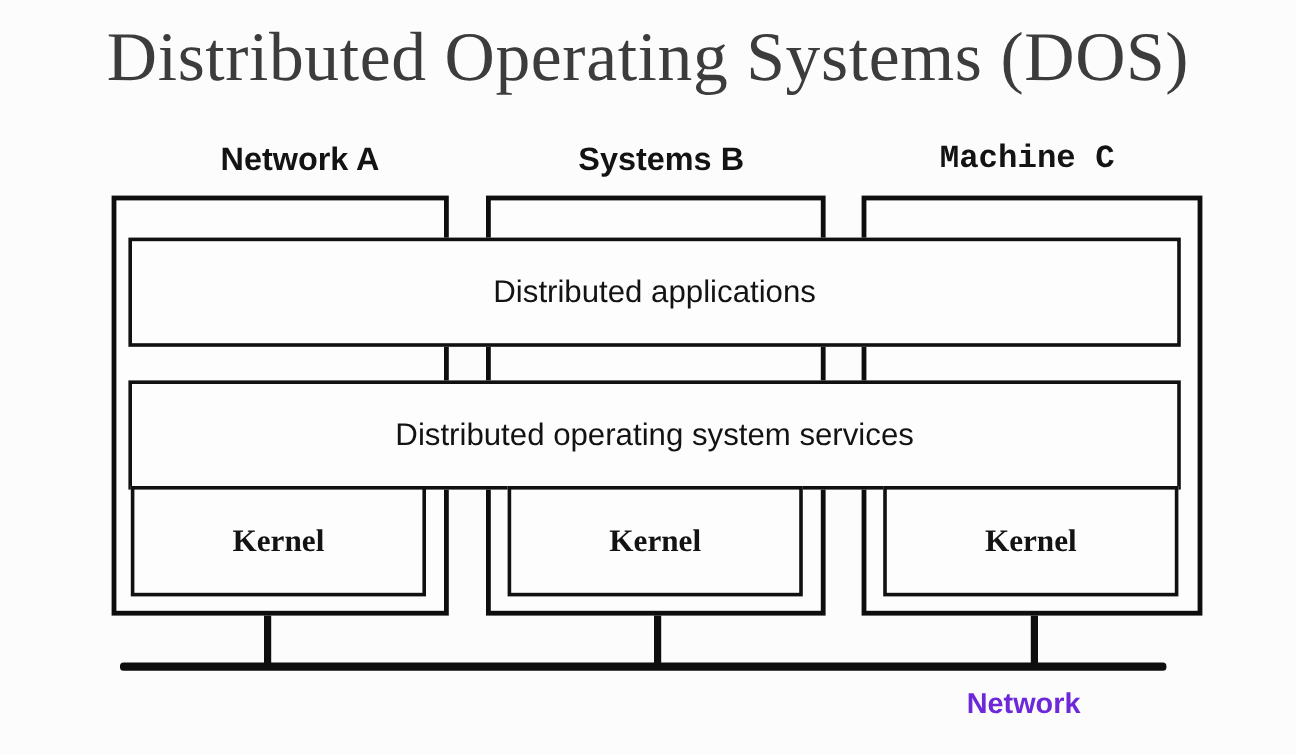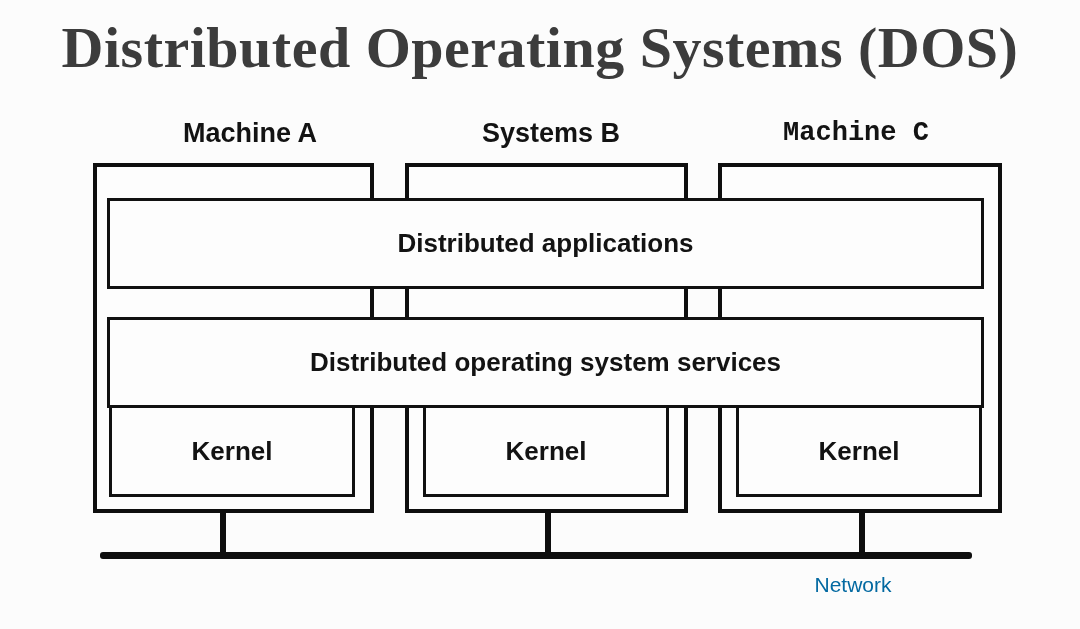--- a/index.html
+++ b/index.html
@@ -16,21 +16,21 @@
     font-family: "Liberation Sans", sans-serif;
   }
   .title {
     position: absolute;
     left: 0;
     top: 14px;
     width: 1080px;
     margin: 0;
     text-align: center;
     font-family: "Liberation Serif", serif;
-    font-weight: 700;
+    font-weight: 400;
     font-size: 58px;
     letter-spacing: 0.5px;
     color: #3c3c3c;
   }
   .machine-label {
     position: absolute;
     top: 118px;
     width: 260px;
     text-align: center;
     font-weight: bold;
@@ -50,37 +50,38 @@
     position: absolute;
     left: 107px;
     width: 871px;
     height: 85px;
     border: 3px solid #111111;
     background: #fdfdfd;
     z-index: 2;
     display: flex;
     align-items: center;
     justify-content: center;
-    font-weight: bold;
+    font-weight: normal;
     font-size: 26px;
     color: #131313;
   }
   .kernel-box {
     position: absolute;
     top: 405px;
     height: 86px;
     border: 3px solid #111111;
     background: #fdfdfd;
     z-index: 2;
     display: flex;
     align-items: center;
     justify-content: center;
     font-weight: bold;
     font-size: 26px;
     color: #131313;
+    font-family: Liberation Serif, serif;
   }
   .stub {
     position: absolute;
     top: 513px;
     width: 6px;
     height: 42px;
     background: #0e0e0e;
     z-index: 1;
   }
   .network-line {
@@ -91,34 +92,34 @@
     height: 7px;
     background: #0e0e0e;
     border-radius: 3px;
     z-index: 1;
   }
   .network-label {
     position: absolute;
     left: 853px;
     top: 573px;
     transform: translateX(-50%);
-    font-weight: normal;
-    font-size: 21px;
-    color: #0369a1;
+    font-weight: bold;
+    font-size: 24px;
+    color: #6d28d9;
     white-space: nowrap;
   }
 </style>
 </head>
 <body>
 
 <div class="stage">
 
   <h1 class="title">Distributed Operating Systems (DOS)</h1>
 
-  <div class="machine-label" style="left:250px;">Machine A</div>
+  <div class="machine-label" style="left:250px;">Network A</div>
   <div class="machine-label" style="left:551px;">Systems B</div>
   <div class="machine-label" style="left:856px;font-family:Liberation Mono, monospace;">Machine C</div>
 
   <div class="machine-box" style="left:93px;  width:273px;"></div>
   <div class="machine-box" style="left:405px; width:275px;"></div>
   <div class="machine-box" style="left:718px; width:276px;"></div>
 
   <div class="layer-box" style="top:198px;">
     <span>Distributed applications</span>
   </div>

